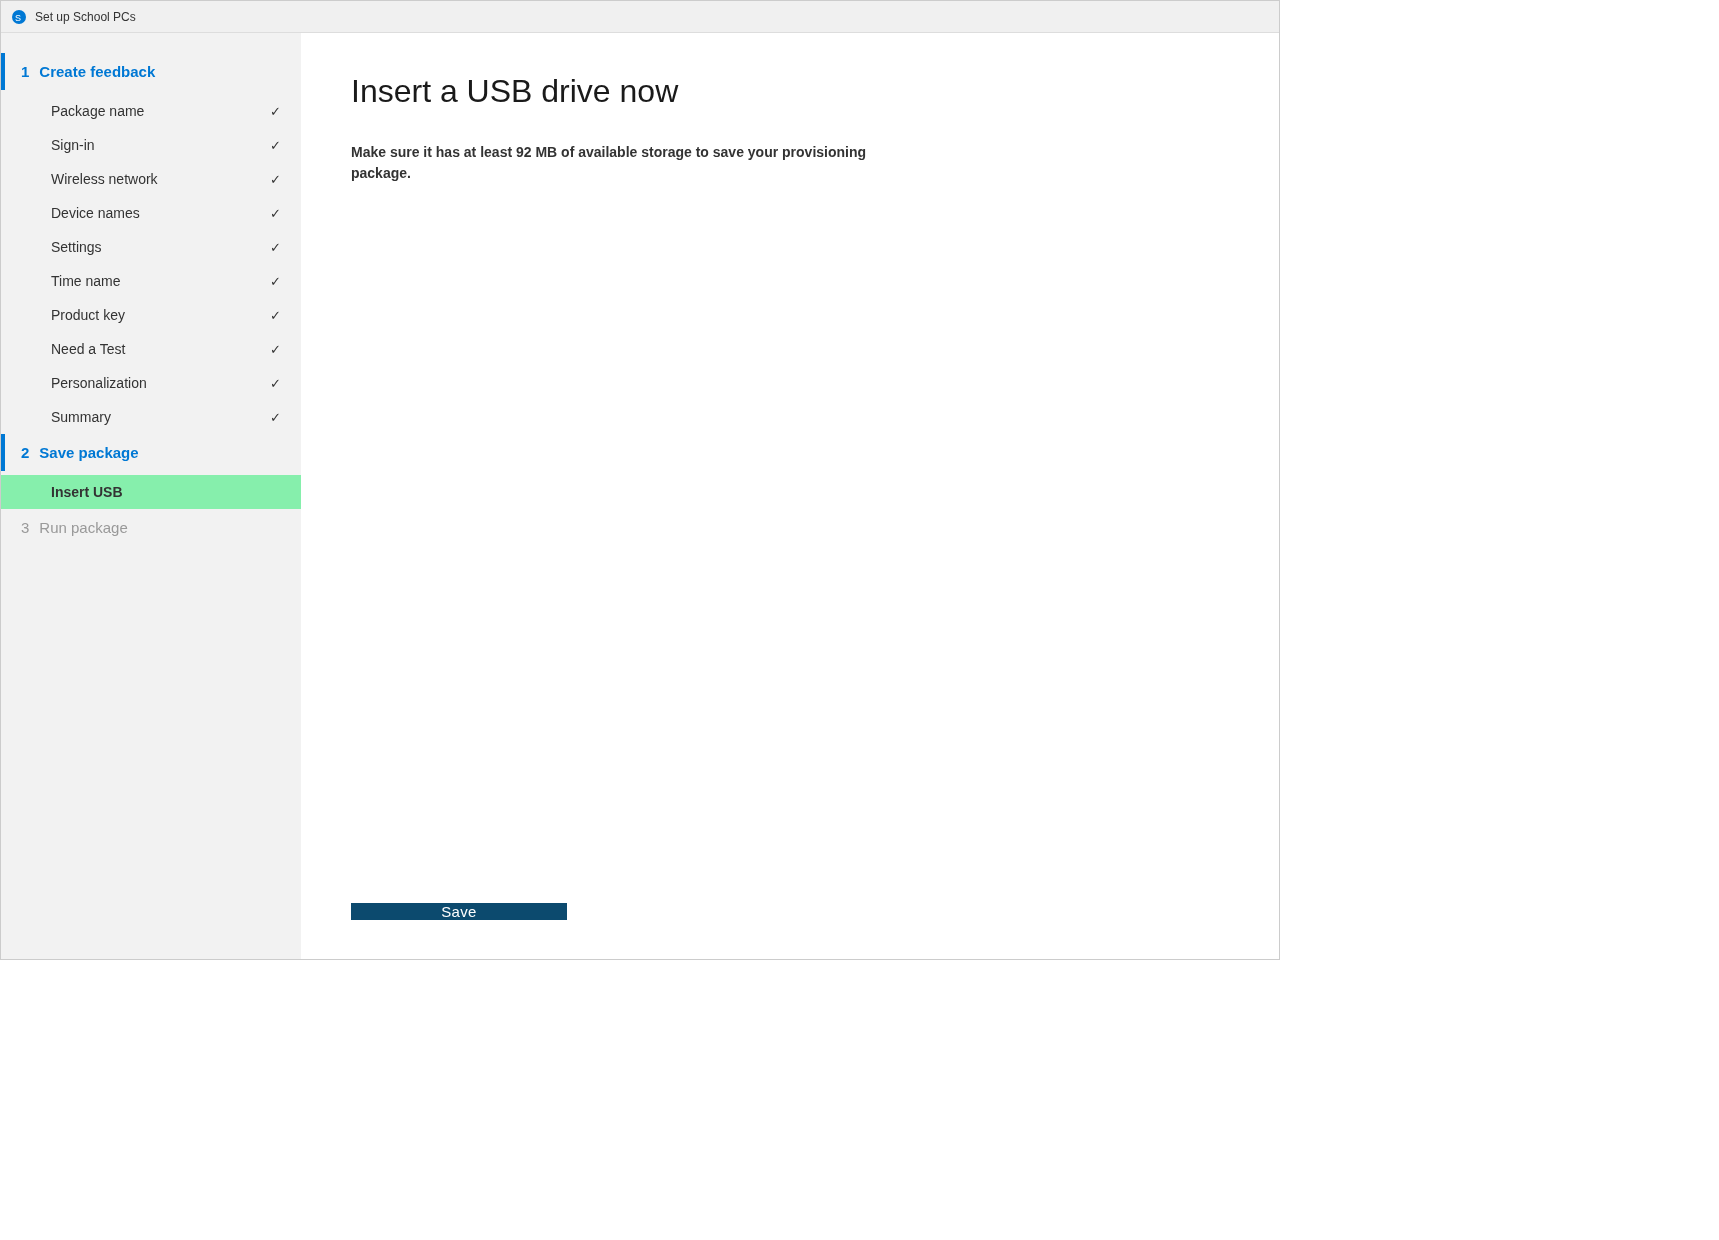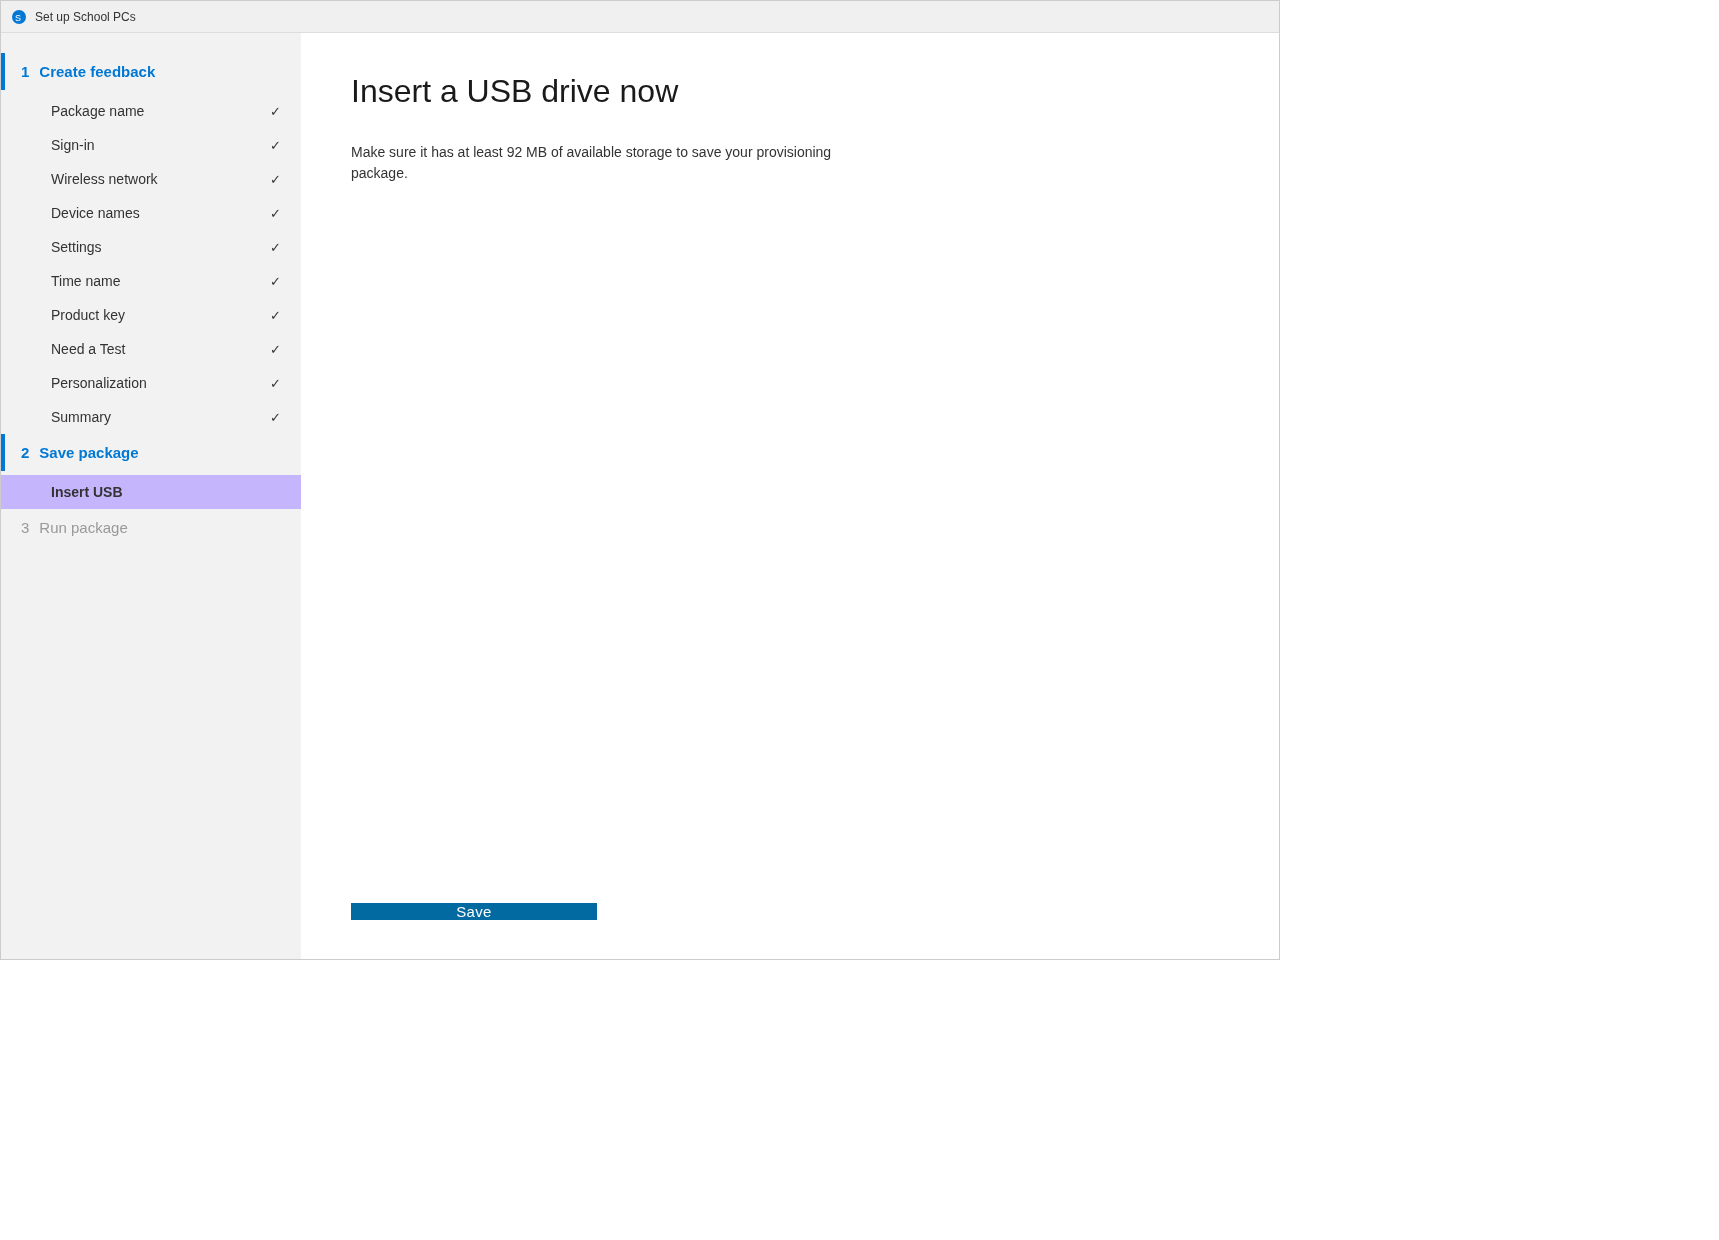--- a/index.html
+++ b/index.html
@@ -76,21 +76,21 @@
       display: flex;
       align-items: center;
       justify-content: space-between;
       padding: 9px 20px 9px 50px;
       font-size: 14px;
       color: #333;
       cursor: pointer;
       gap: 25px;
     }
     .sidebar-item.selected {
-      background: #c4b5fd;
+      background: #86efac;
       font-weight: 600;
     }
     .sidebar-item .checkmark {
       color: #333;
       font-size: 13px;
     }
     .content-area {
       flex: 1;
       padding: 40px 50px;
       display: flex;
@@ -109,20 +109,21 @@
       font-size: 32px;
       font-weight: 300;
       color: #1a1a1a;
       margin-bottom: 32px;
     }
     .page-description {
       font-size: 14px;
       color: #333;
       line-height: 1.5;
       max-width: 520px;
+      font-weight: bold;
     }
     .sidebar-panel {
       width: 220px;
       flex-shrink: 0;
     }
     .sidebar-panel-section {
       margin-bottom: 30px;
     }
     .sidebar-panel-heading {
       font-size: 14px;
@@ -133,25 +134,25 @@
     .sidebar-panel-link {
       font-size: 14px;
       color: #0078d4;
       text-decoration: none;
       cursor: pointer;
     }
     .content-footer {
       padding-top: 20px;
     }
     .save-button {
-      background: #0369a1;
+      background: #0c4a6e;
       color: #fff;
       border: none;
       padding: 0 0;
-      width: 246px;
+      width: 216px;
       font-size: 15px;
       font-weight: 400;
       cursor: pointer;
       letter-spacing: 0.3px;
     }
   </style>
 </head>
 <body>
 
 <div class="titlebar">

